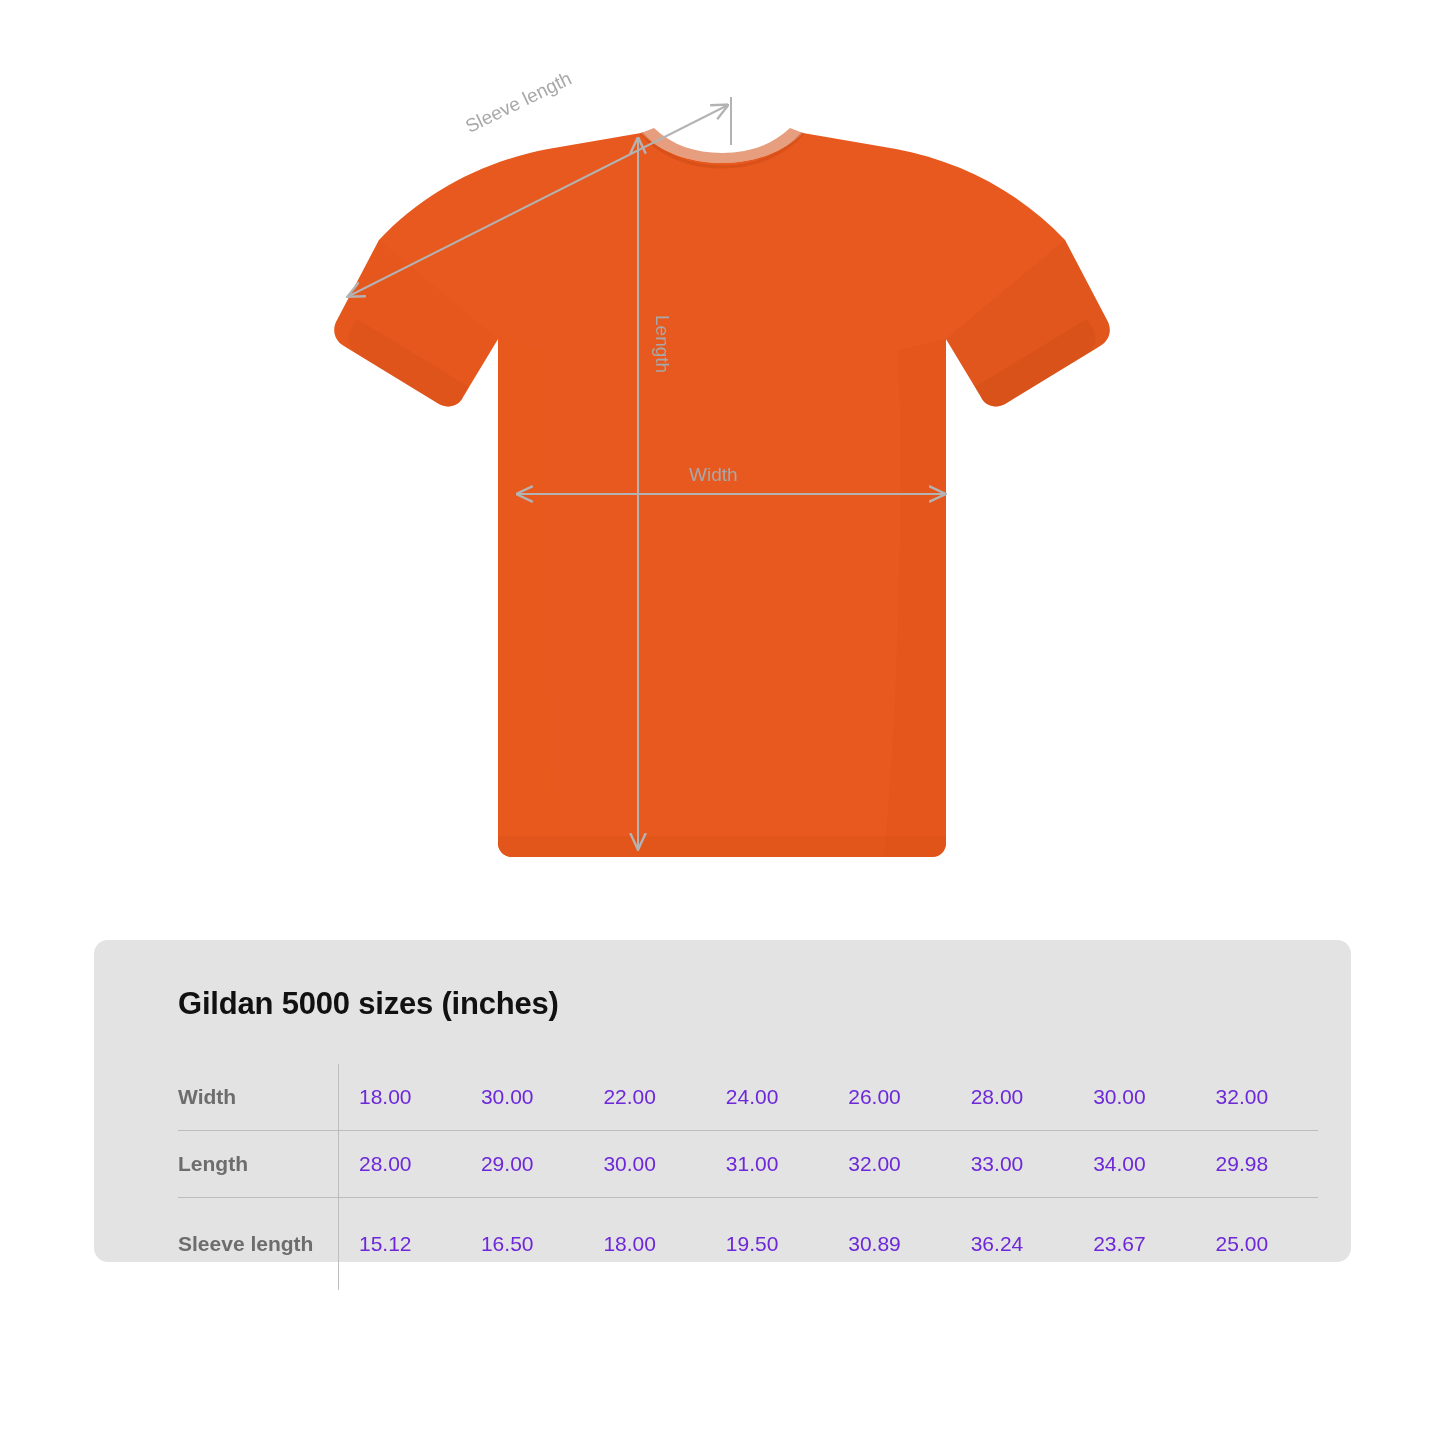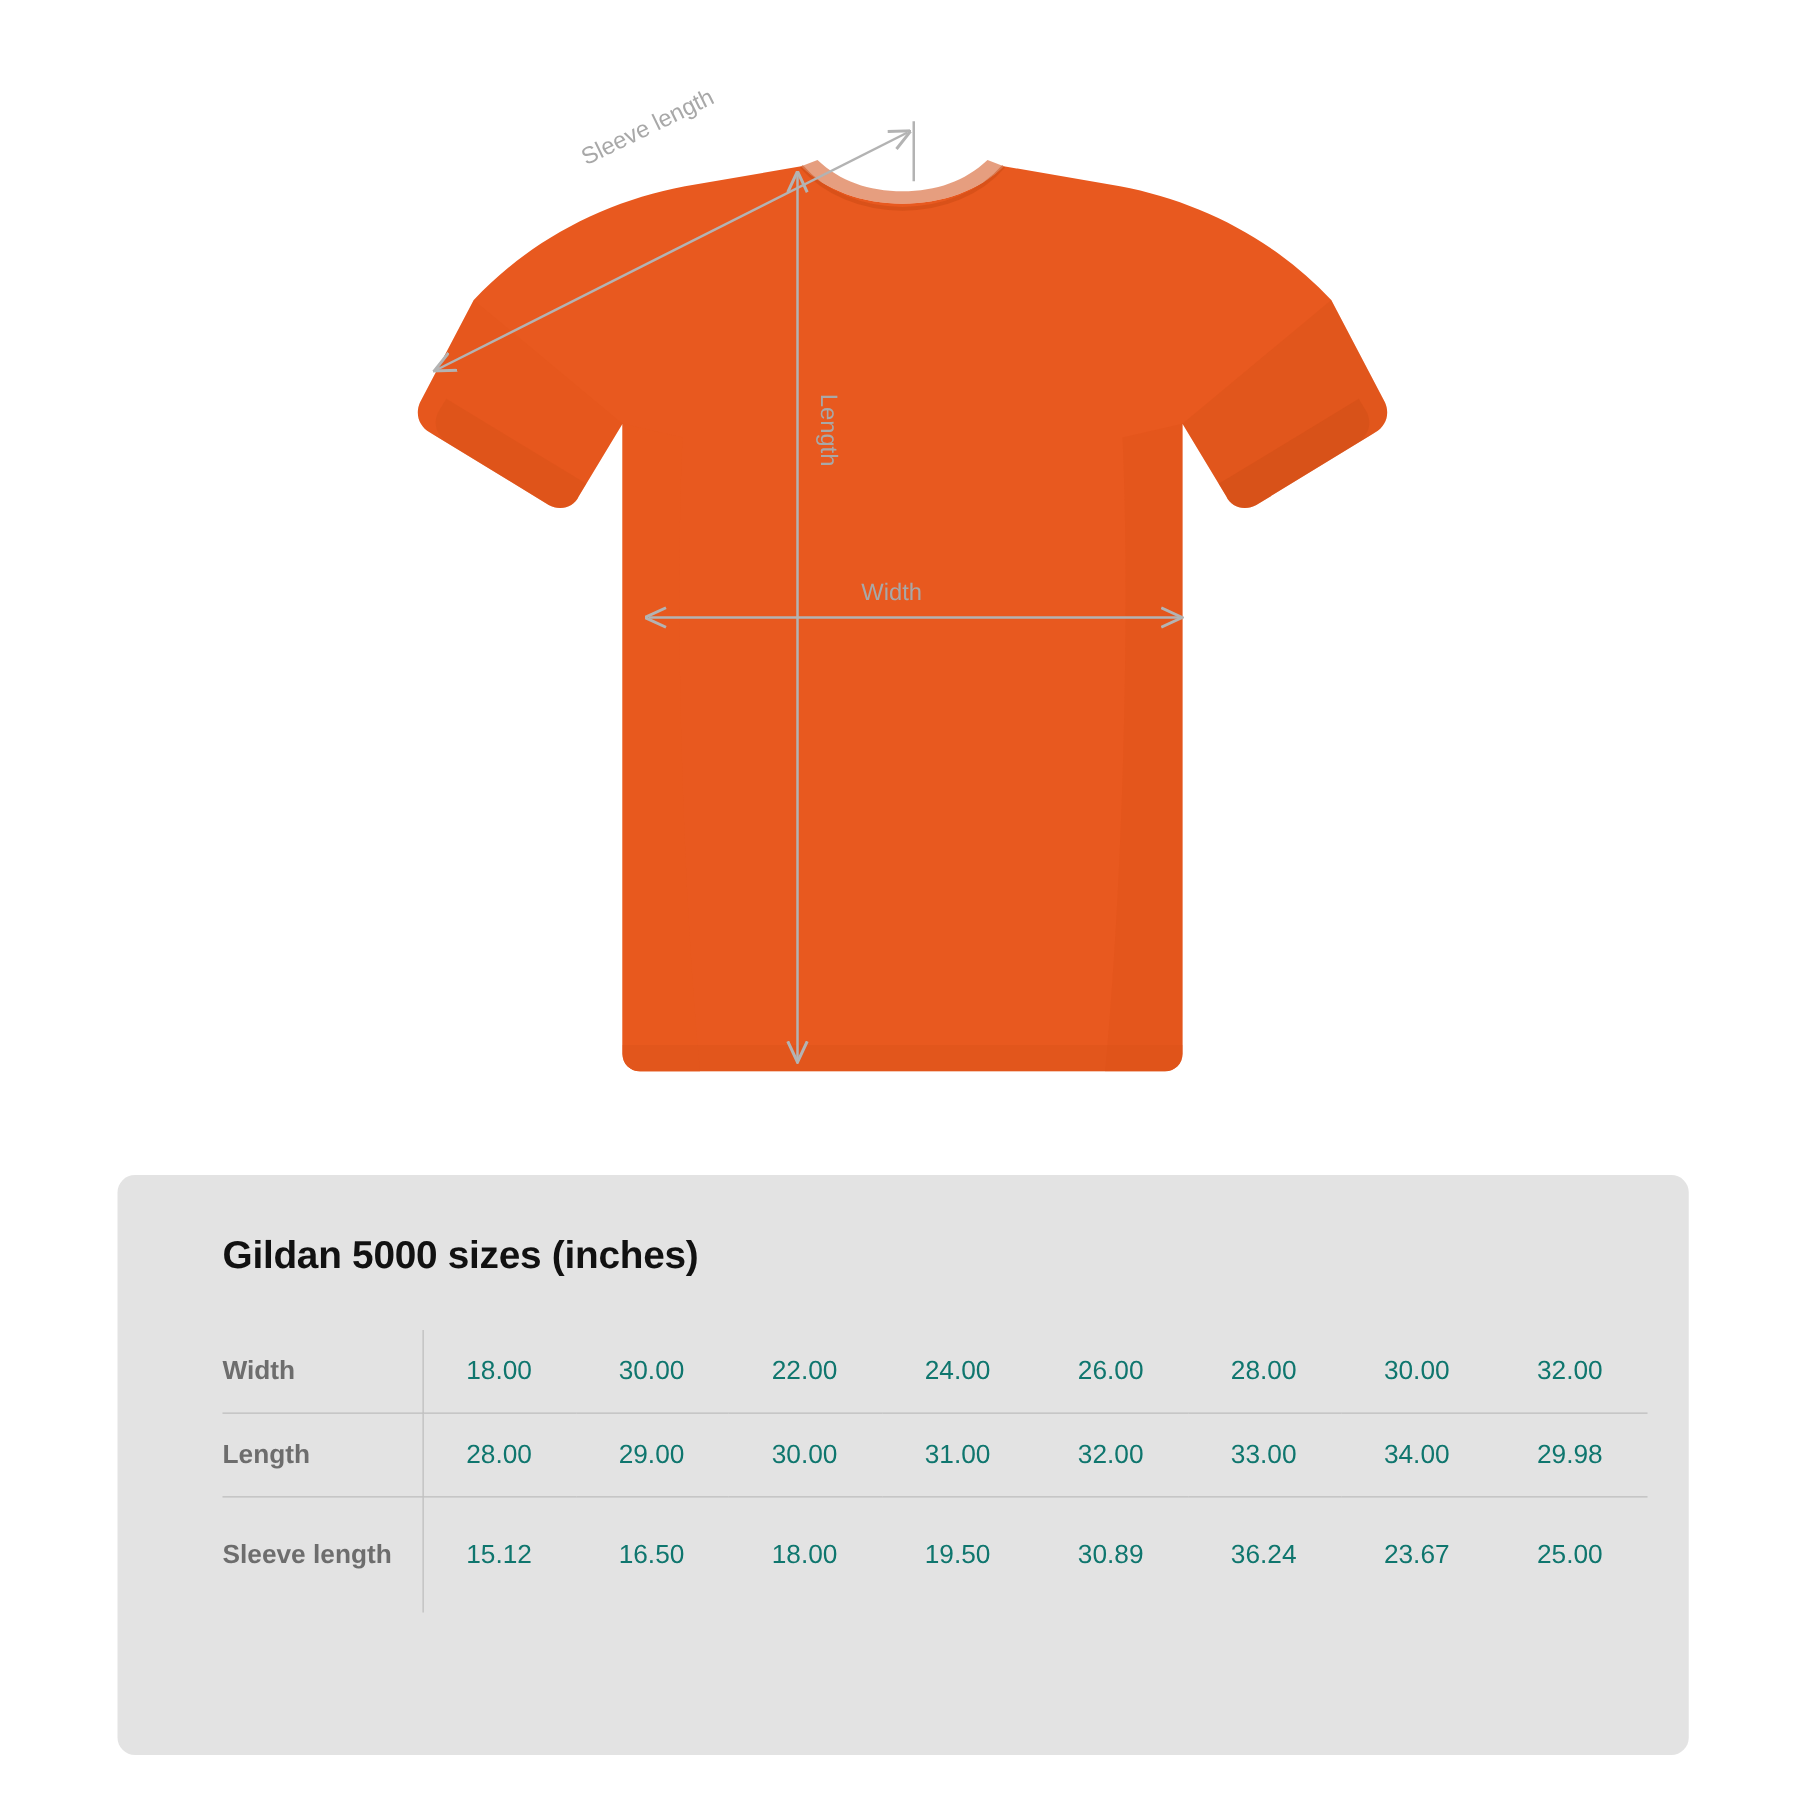--- a/index.html
+++ b/index.html
@@ -52,21 +52,21 @@
     left: 689px;
     top: 464px;
   }
 
   
   #size-card {
     position: absolute;
     left: 94px;
     top: 940px;
     width: 1257px;
-    height: 464px;
+    height: 322px;
     background: #e3e3e3;
     border-radius: 14px;
     box-sizing: border-box;
     padding: 46px 44px 0 44px;
   }
   #chart-title {
     font-size: 31px;
     font-weight: bold;
     color: #111111;
     letter-spacing: -0.2px;
@@ -95,23 +95,23 @@
     border-right: 1px solid #bdbdbd;
     line-height: 1.22;
   }
   table.size-table th.colhead {
     font-weight: bold;
     font-size: 23px;
     color: #111111;
     padding-left: 34px;
   }
   table.size-table td.val {
-    padding-left: 34px;
+    padding-left: 20px;
     font-size: 21px;
-    color: #0f766e;
+    color: #6d28d9;
   }
   table.size-table tr.head-row th {
     height: 62px;
     border-bottom: 1px solid #bdbdbd;
   }
   table.size-table tr.data-row td {
     height: 66px;
     border-bottom: 1px solid #bdbdbd;
   }
   table.size-table tr.data-row:last-child td {

